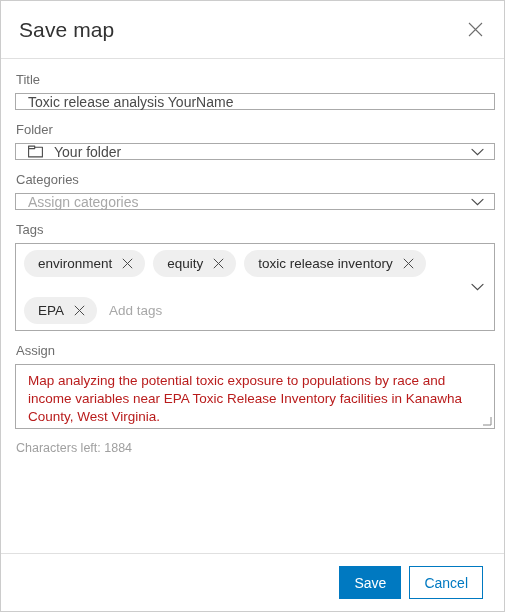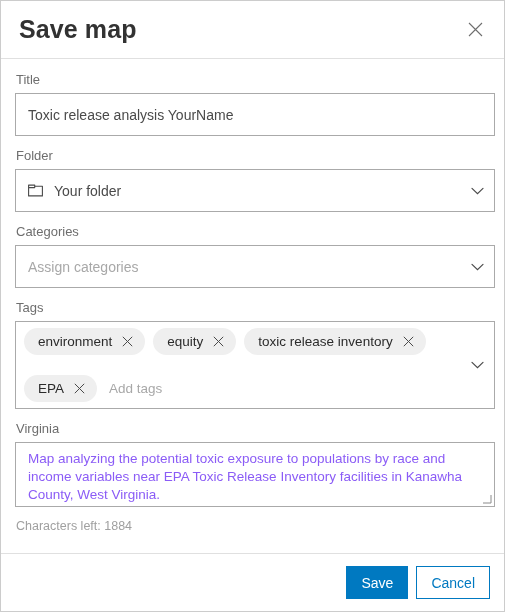--- a/index.html
+++ b/index.html
@@ -27,23 +27,23 @@
   .dialog-header {
     box-sizing: border-box;
     height: 58px;
     flex: 0 0 58px;
     border-bottom: 1px solid #e0e0e0;
     display: flex;
     align-items: center;
     padding: 0 14px 0 18px;
   }
   .dialog-title {
-    font-size: 25px;
+    font-size: 21px;
     color: #323232;
-    font-weight: bold;
+    font-weight: normal;
     letter-spacing: 0.1px;
     flex: 1 1 auto;
     line-height: 1;
   }
   .close-btn {
     width: 30px;
     height: 30px;
     display: flex;
     align-items: center;
     justify-content: center;
@@ -61,21 +61,21 @@
   .field-label {
     font-size: 13px;
     color: #6e6e6e;
     line-height: 1;
     margin: 0 0 7px 1px;
   }
   .spacer-8 { height: 13px; }
   .input-box {
     box-sizing: border-box;
     width: 480px;
-    height: 43px;
+    height: 17px;
     border: 1px solid #aaaaaa;
     background: #ffffff;
     display: flex;
     align-items: center;
     padding: 0 10px 0 12px;
     font-size: 14px;
     color: #4a4a4a;
   }
   .input-text {
     flex: 1 1 auto;
@@ -162,21 +162,21 @@
   
   .textarea-box {
     box-sizing: border-box;
     width: 480px;
     height: 65px;
     border: 1px solid #aaaaaa;
     background: #ffffff;
     padding: 7px 11px 0 12px;
     font-size: 13.5px;
     line-height: 18px;
-    color: #8b5cf6;
+    color: #b91c1c;
     position: relative;
     overflow: hidden;
   }
   .resize-grip {
     position: absolute;
     right: 2px;
     bottom: 2px;
     width: 10px;
     height: 10px;
     color: #8a8a8a;
@@ -189,21 +189,21 @@
     margin-left: 1px;
   }
   
   .dialog-footer {
     flex: 0 0 57px;
     height: 57px;
     border-top: 1px solid #e0e0e0;
     display: flex;
     align-items: center;
     justify-content: flex-end;
-    padding-right: 14px;
+    padding-right: 21px;
     gap: 8px;
   }
   .btn {
     box-sizing: border-box;
     height: 33px;
     min-width: 55px;
     padding: 0 14px;
     font-size: 14px;
     font-family: "Liberation Sans", sans-serif;
     display: inline-flex;
@@ -326,21 +326,21 @@
           <svg width="13" height="8" viewBox="0 0 13 8">
             <path d="M1 1.4 L6.5 6.6 L12 1.4" fill="none" stroke="#4a4a4a" stroke-width="1.2" stroke-linecap="round"></path>
           </svg>
         </span>
       </div>
     </div>
 
     <div class="spacer-8"></div>
 
     <div class="field">
-      <div class="field-label">Virginia</div>
+      <div class="field-label">Assign</div>
       <div class="textarea-box">
         <div>Map analyzing the potential toxic exposure to populations by race and income variables near EPA Toxic Release Inventory facilities in Kanawha County, West Virginia.</div>
         <span class="resize-grip">
           <svg width="10" height="10" viewBox="0 0 10 10">
             <path d="M9 1 L9 9 L1 9" fill="none" stroke="#8a8a8a" stroke-width="1"></path>
           </svg>
         </span>
       </div>
       <div class="char-left">Characters left: 1884</div>
     </div>

